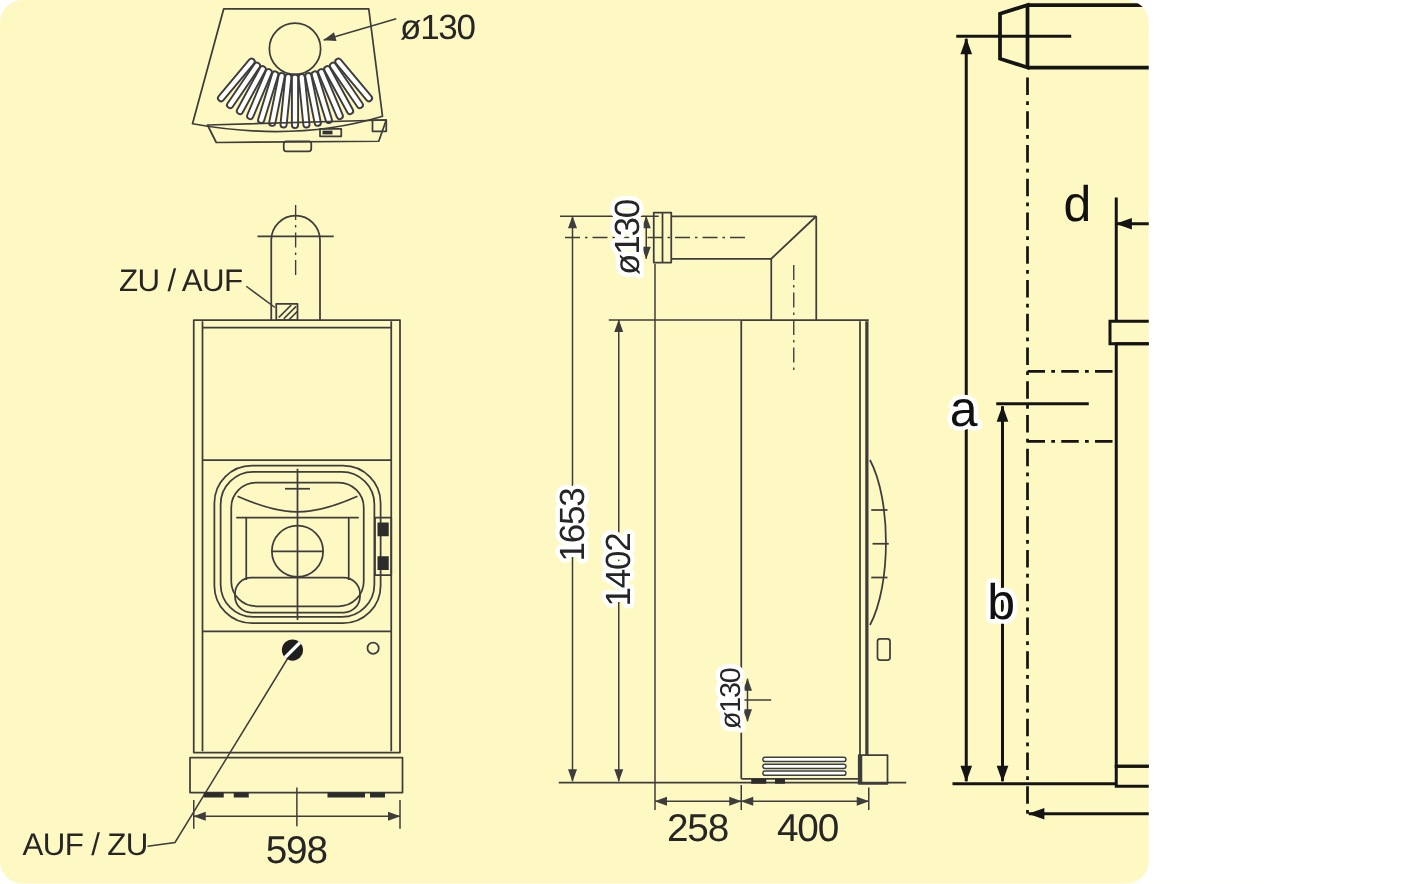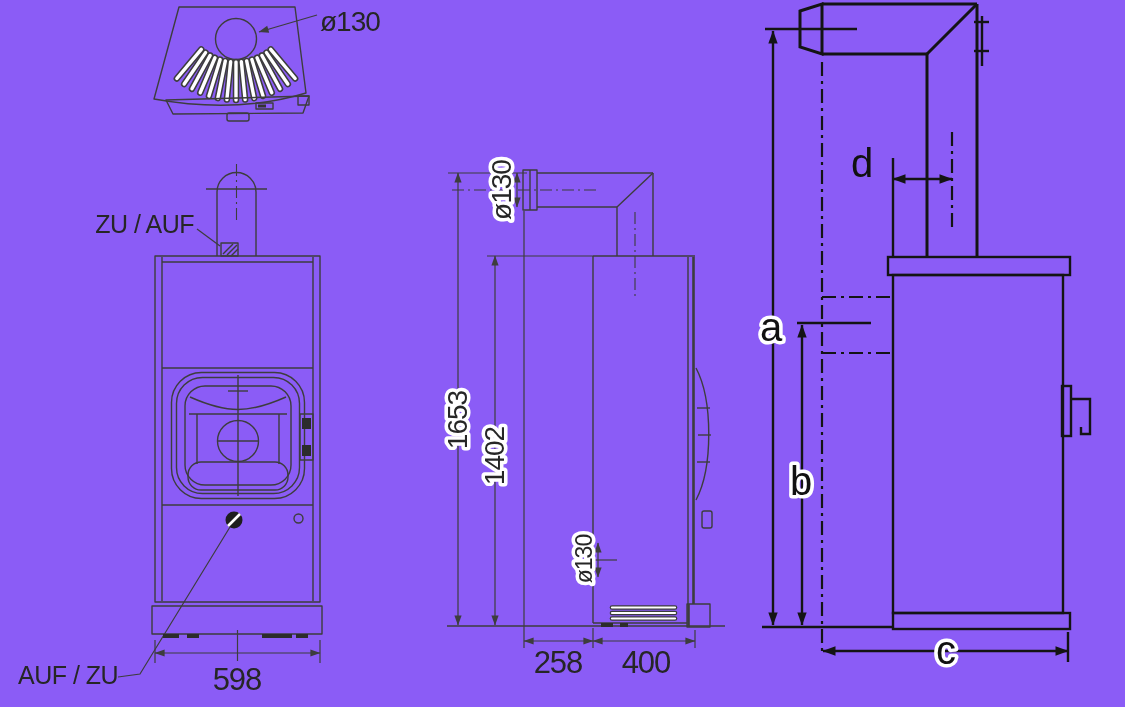--- a/index.html
+++ b/index.html
@@ -1,17 +1,17 @@
 <!DOCTYPE html>
 <html><head>
 <meta charset="utf-8">
 <style>
   html,body{margin:0;padding:0;background:#ffffff;}
-  .stage{position:relative;width:1125px;height:707px;background:#8b5cf6;overflow:hidden;
-         font-family:"Liberation Sans", sans-serif;}
+  .stage{position:relative;width:919px;height:707px;background:#fef9c3;overflow:hidden;
+         font-family:"Liberation Sans", sans-serif;border-radius:18px;}
   svg{display:block;}
   text{fill:#262626;}
   .t-dim{font-size:31px;letter-spacing:-1px;}
   .t-lab{font-size:25px;letter-spacing:-0.5px;}
   .t-rot{font-size:28px;letter-spacing:-1px;}
   .t-rot-s{font-size:23px;letter-spacing:-1px;}
   .t-abc{font-size:40px;fill:#111;}
   .halo{paint-order:stroke;stroke:#ffffff;stroke-width:7px;stroke-linejoin:round;}
   .ln{stroke:#3d3d3d;stroke-width:1.4;fill:none;stroke-linejoin:round;stroke-linecap:butt;}
   .ln2{stroke:#3d3d3d;stroke-width:2.6;fill:none;}

